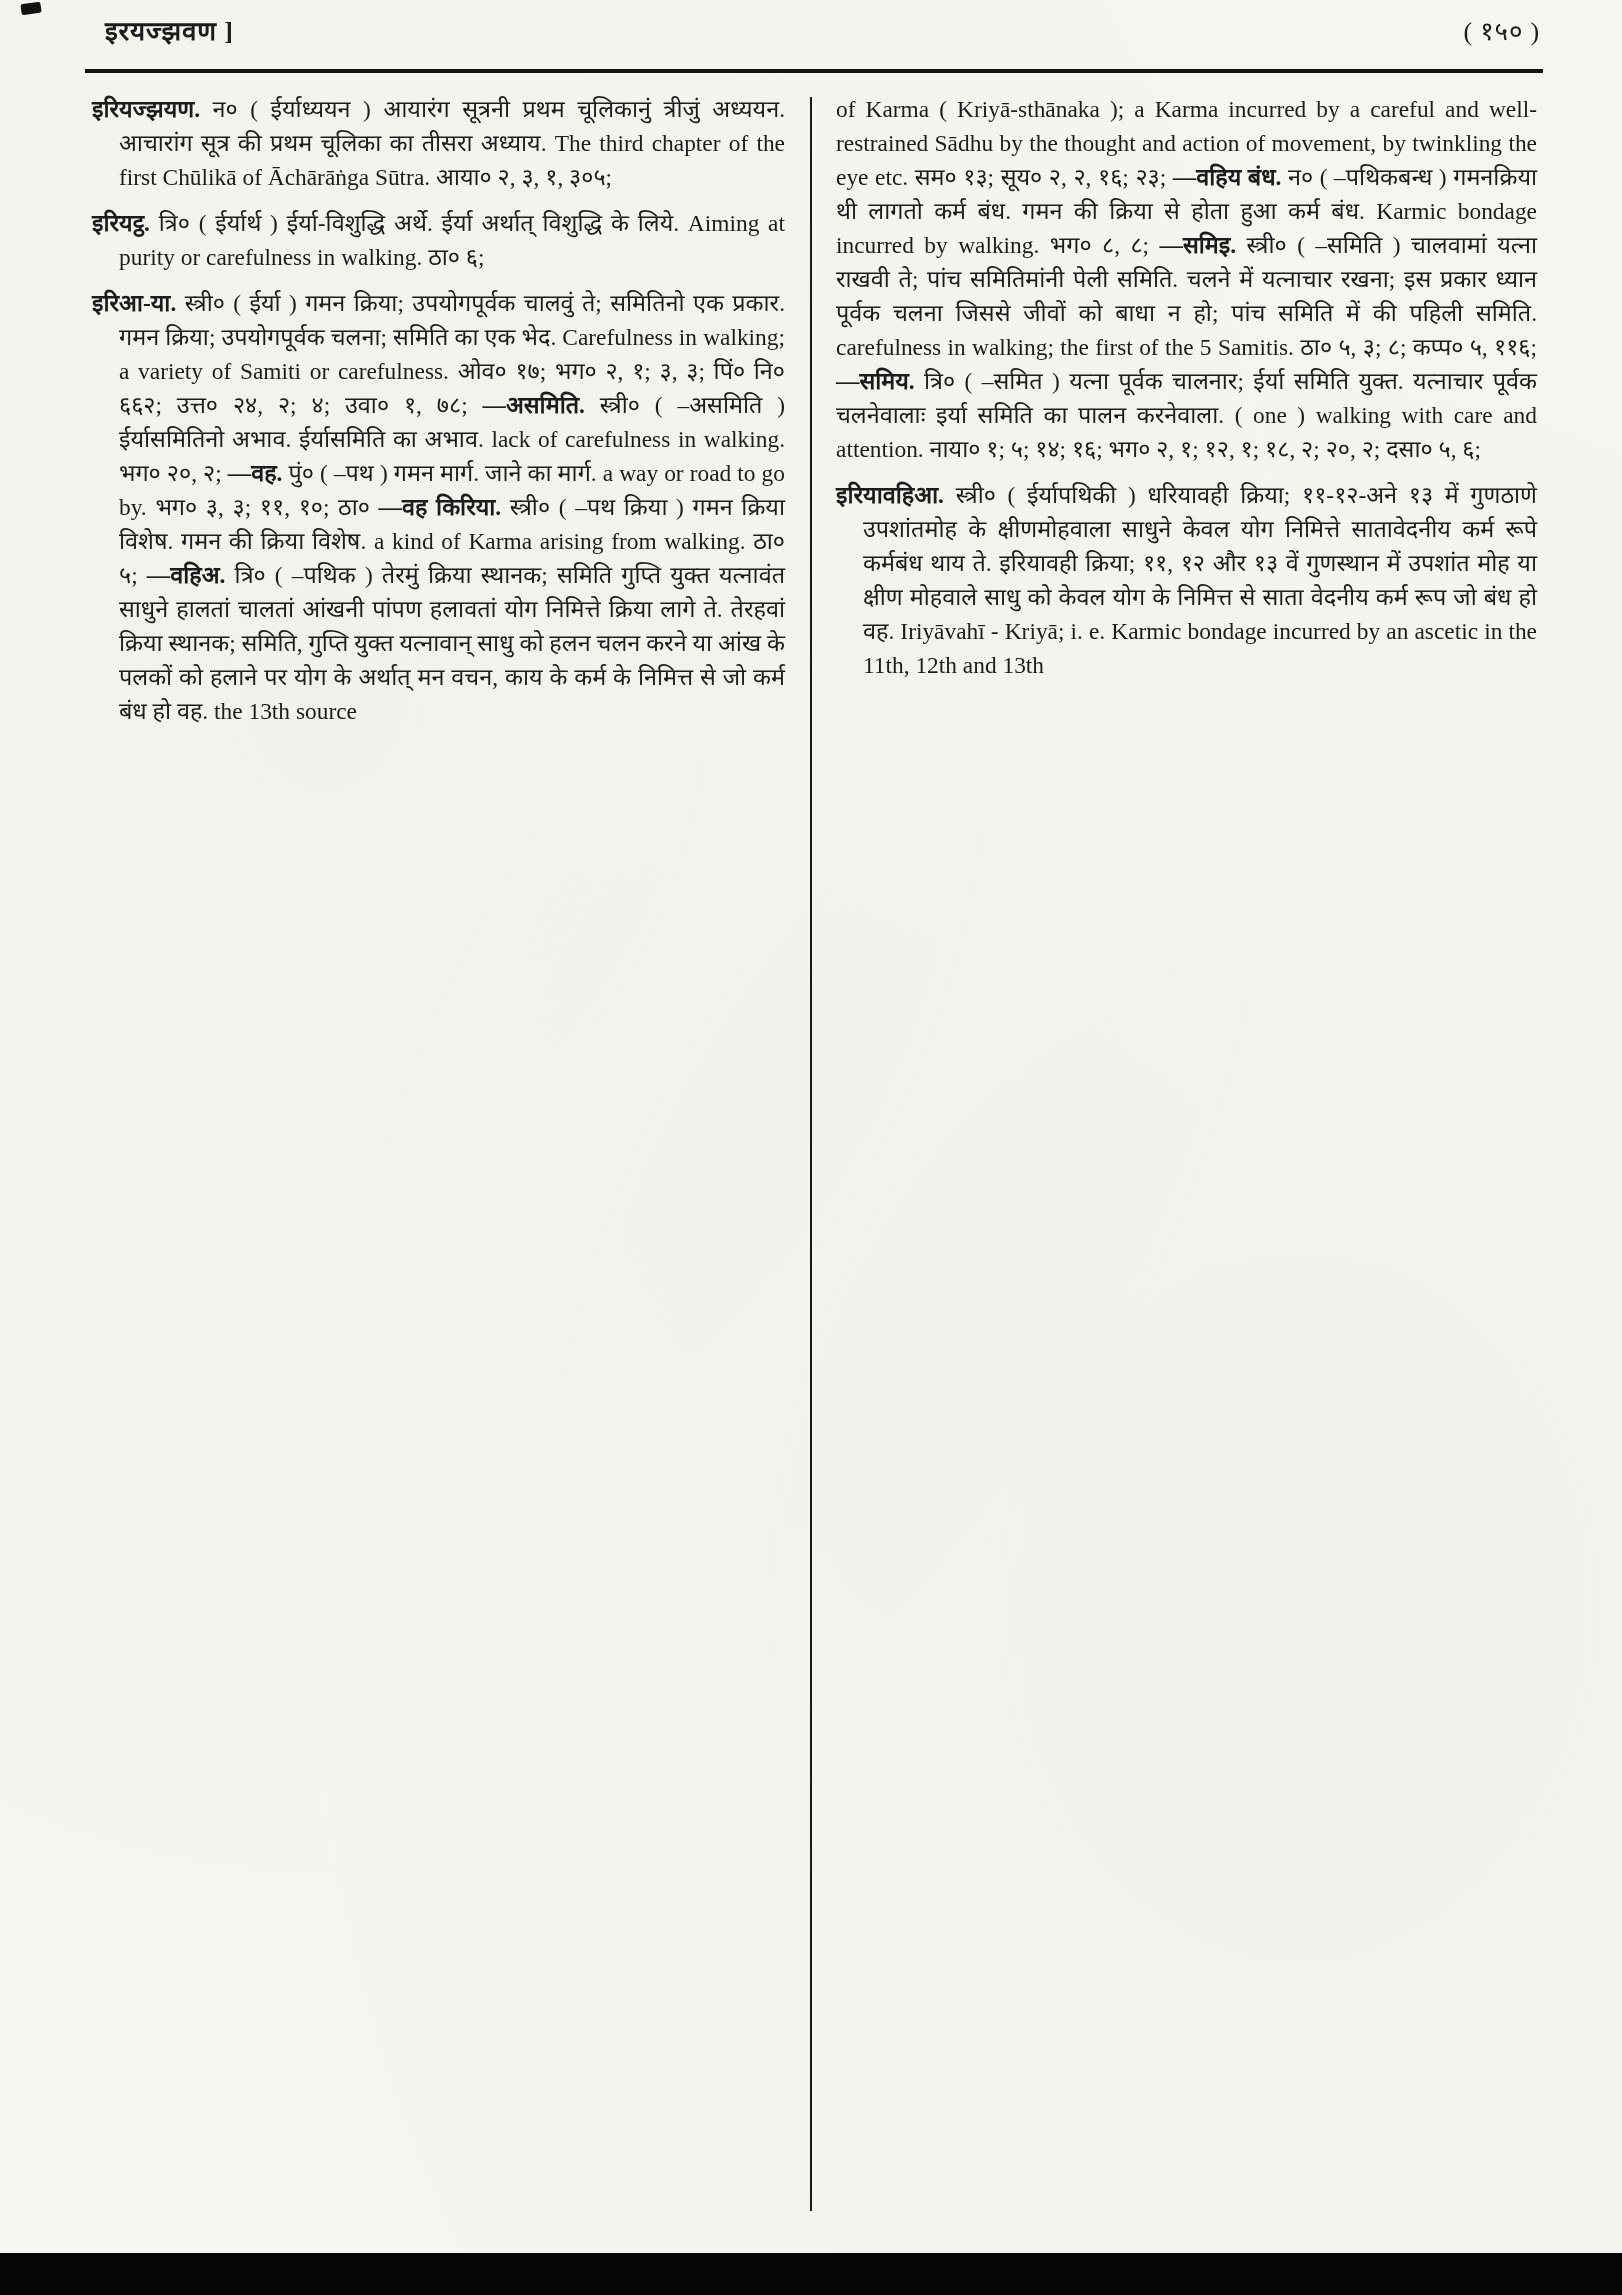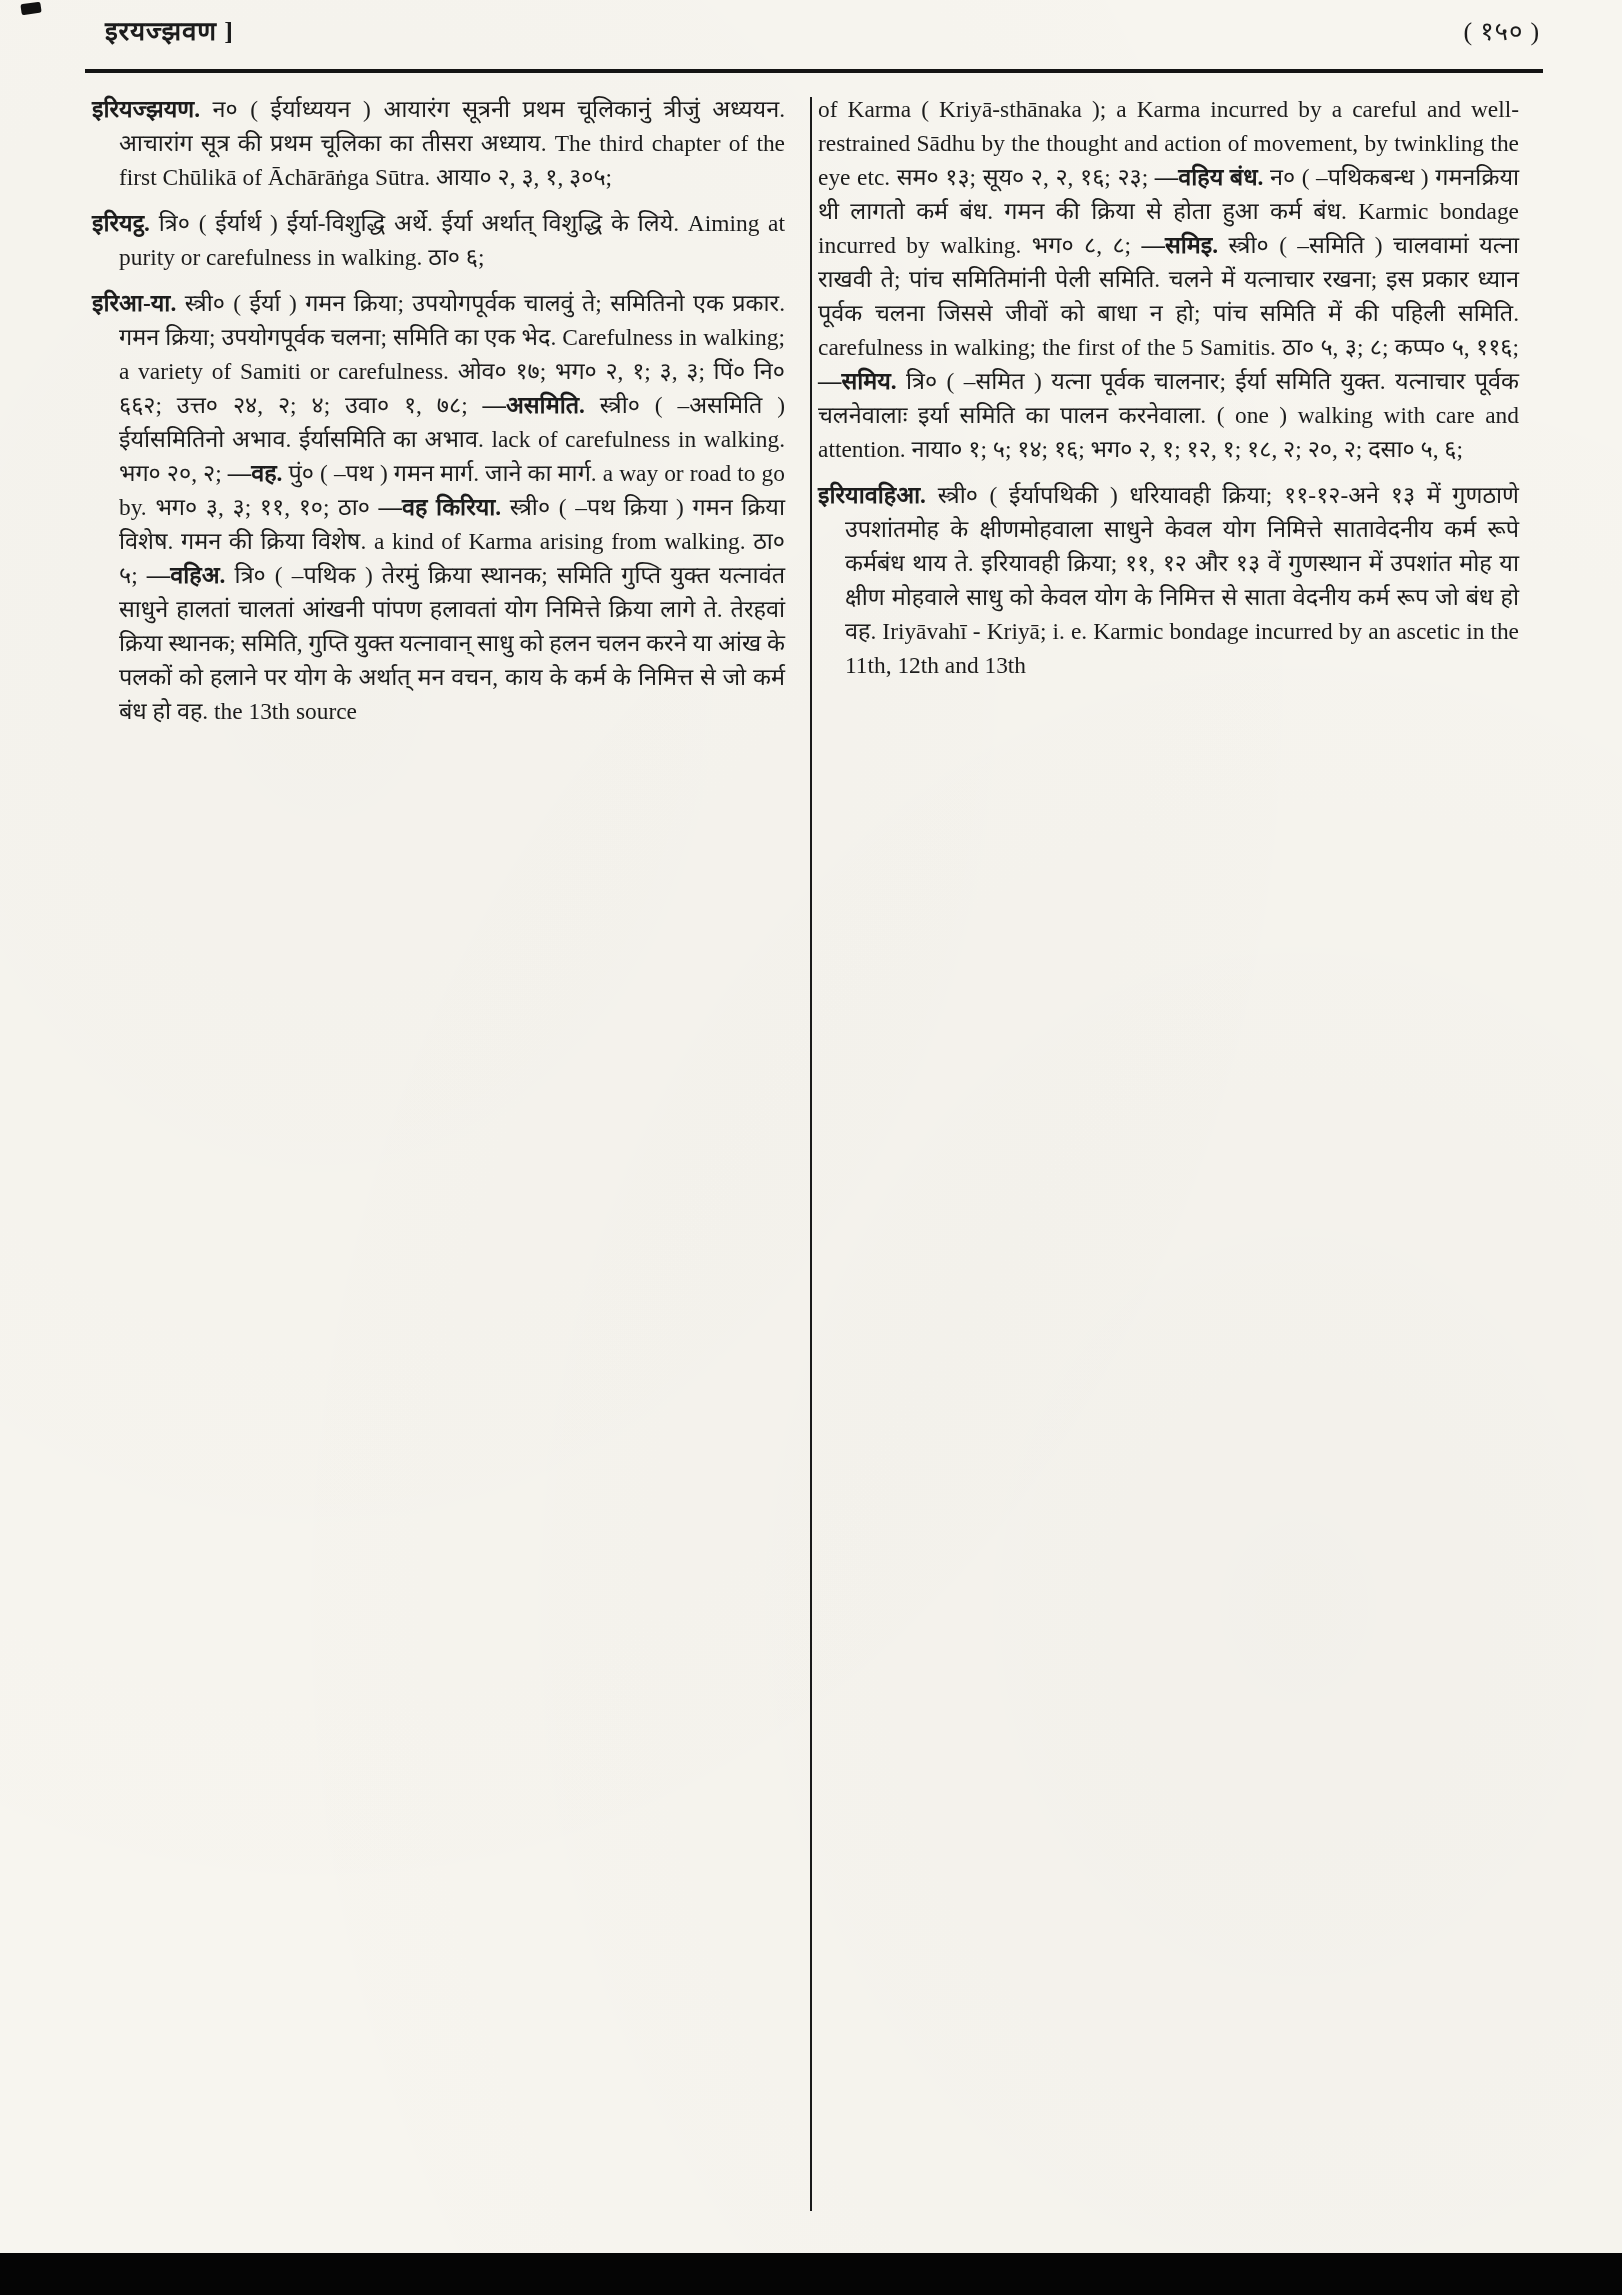--- a/index.html
+++ b/index.html
@@ -48,21 +48,21 @@
     background: #141414;
   }
   .column {
     position: absolute;
     top: 92px;
     font-size: 23.4px;
     line-height: 34px;
     text-align: justify;
   }
   .col-left  { left: 92px;  width: 693px; }
-  .col-right { left: 818px; width: 701px; }
+  .col-right { left: 836px; width: 701px; }
   .column-divider {
     position: absolute;
     top: 97px;
     left: 810px;
     width: 2.3px;
     height: 2114px;
     background: #1a1a1a;
   }
   .entry {
     margin: 0 0 12px 0;

